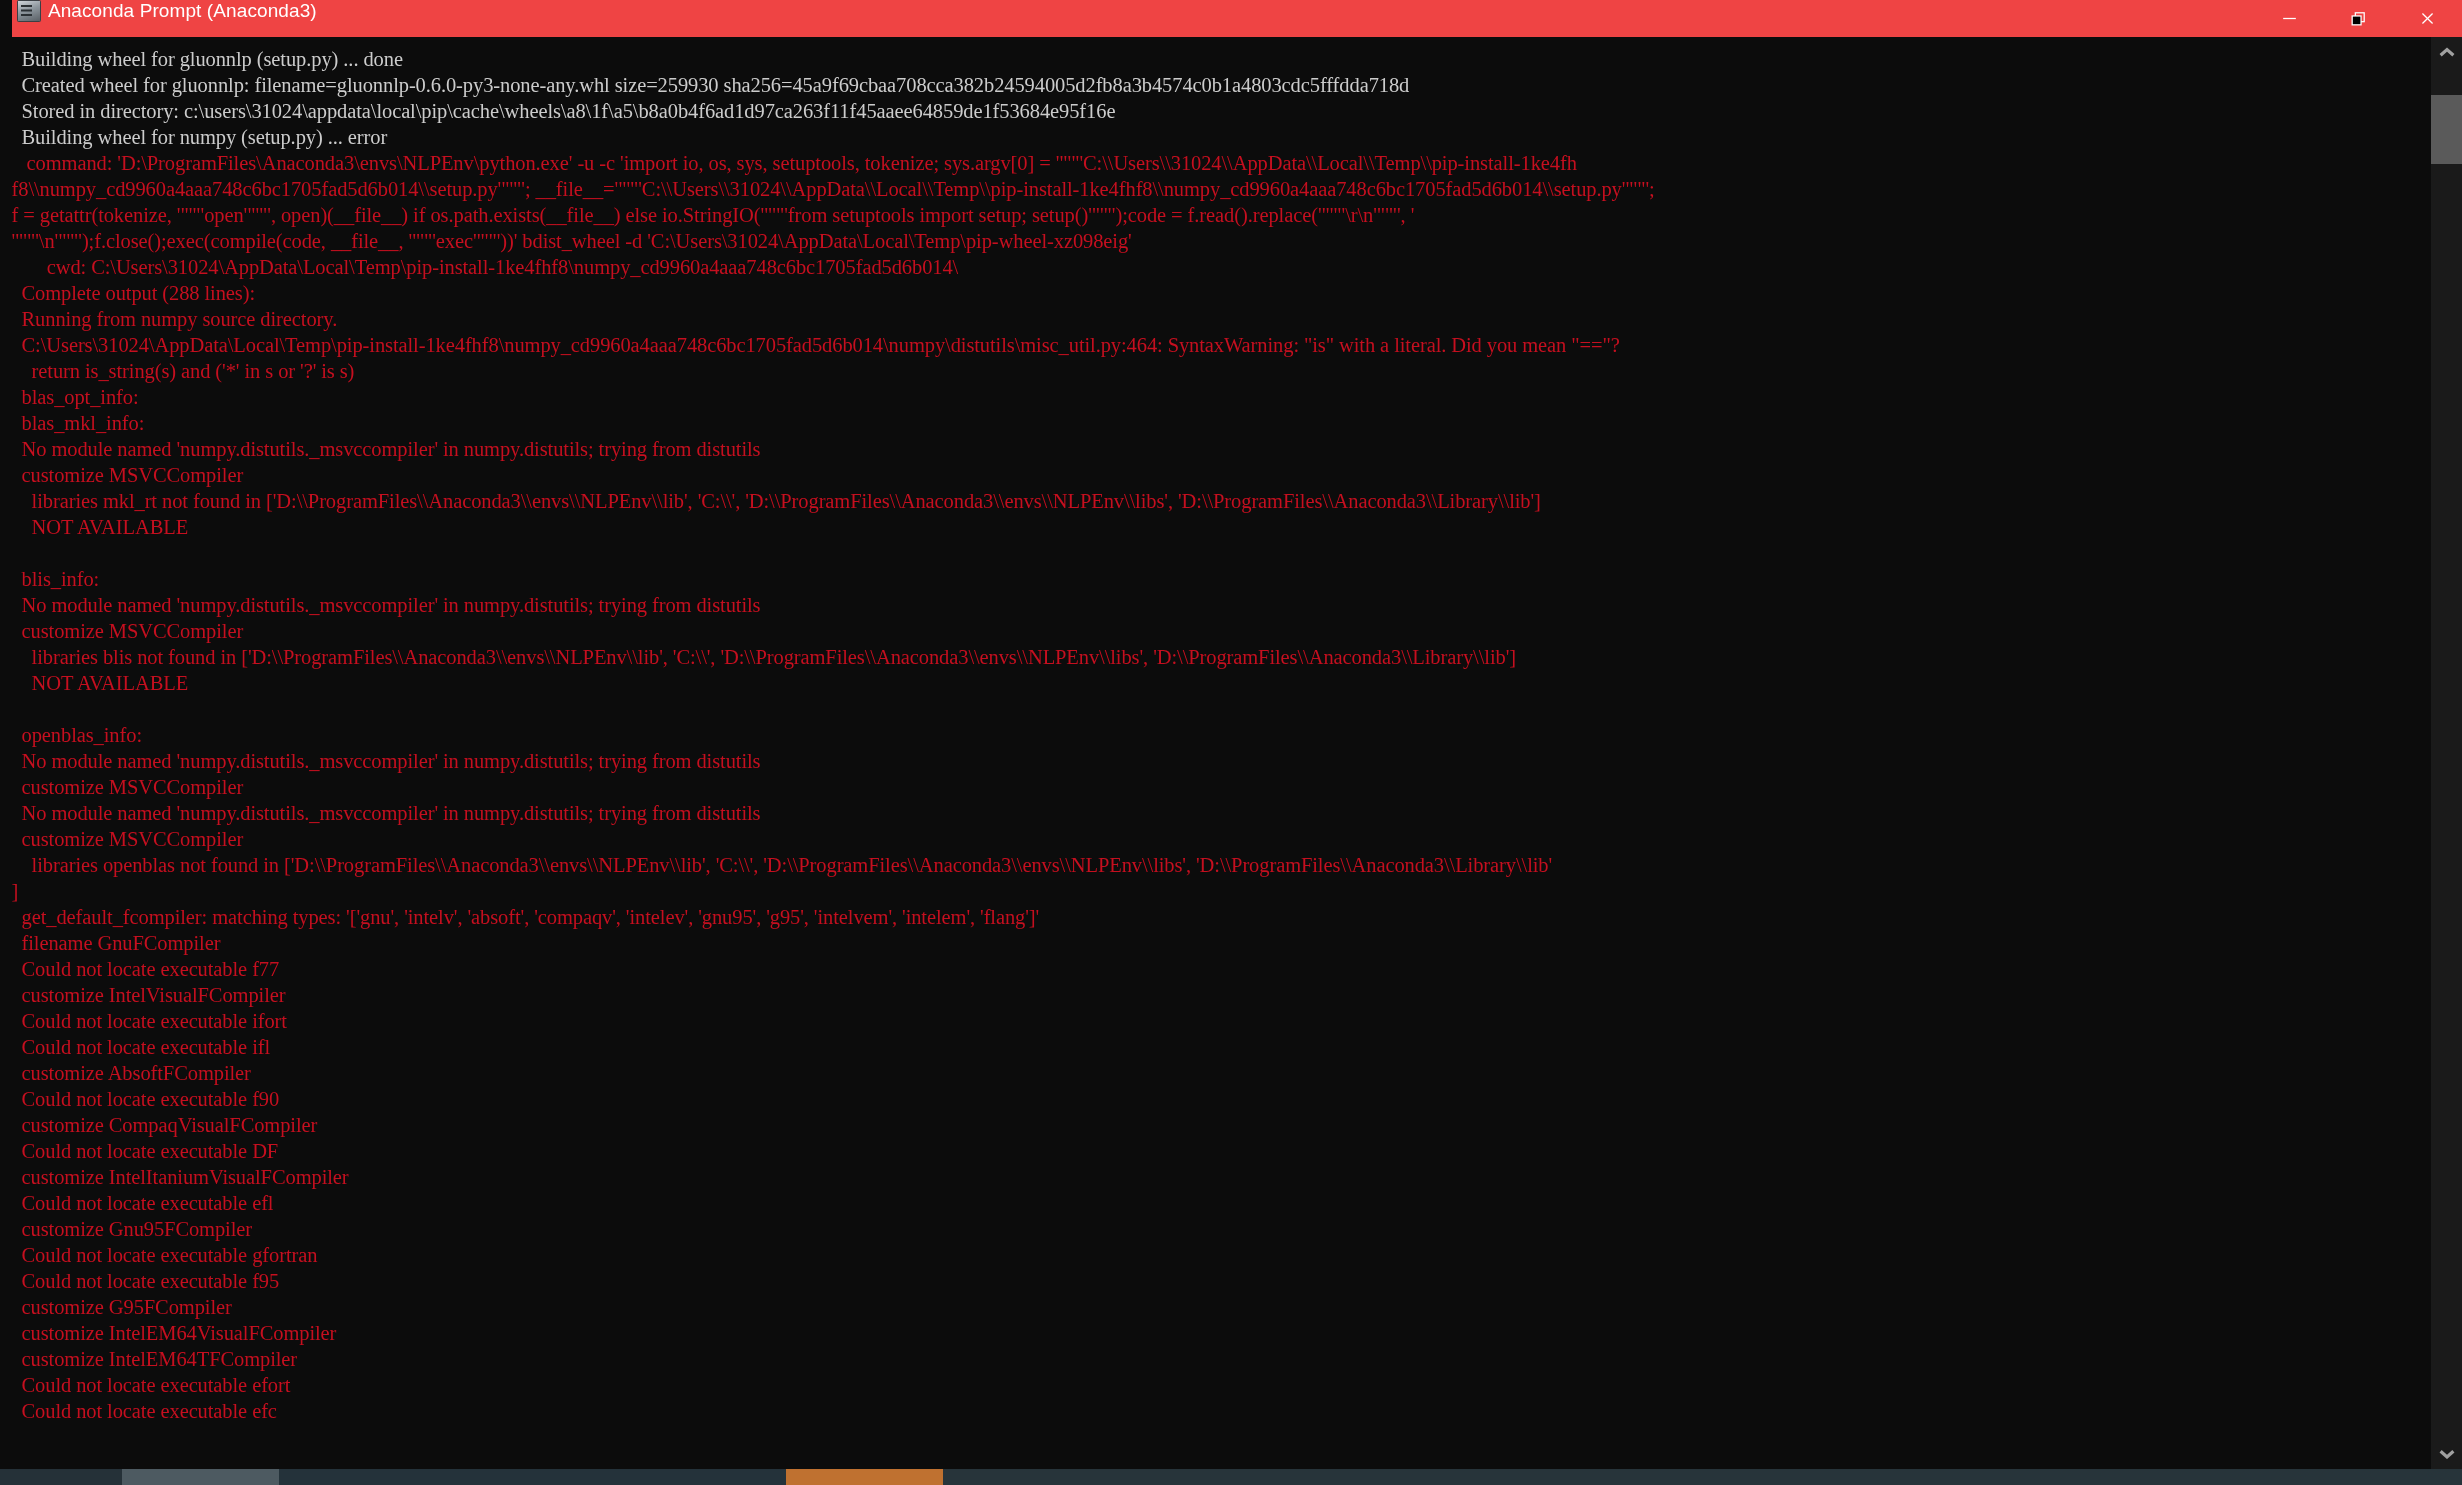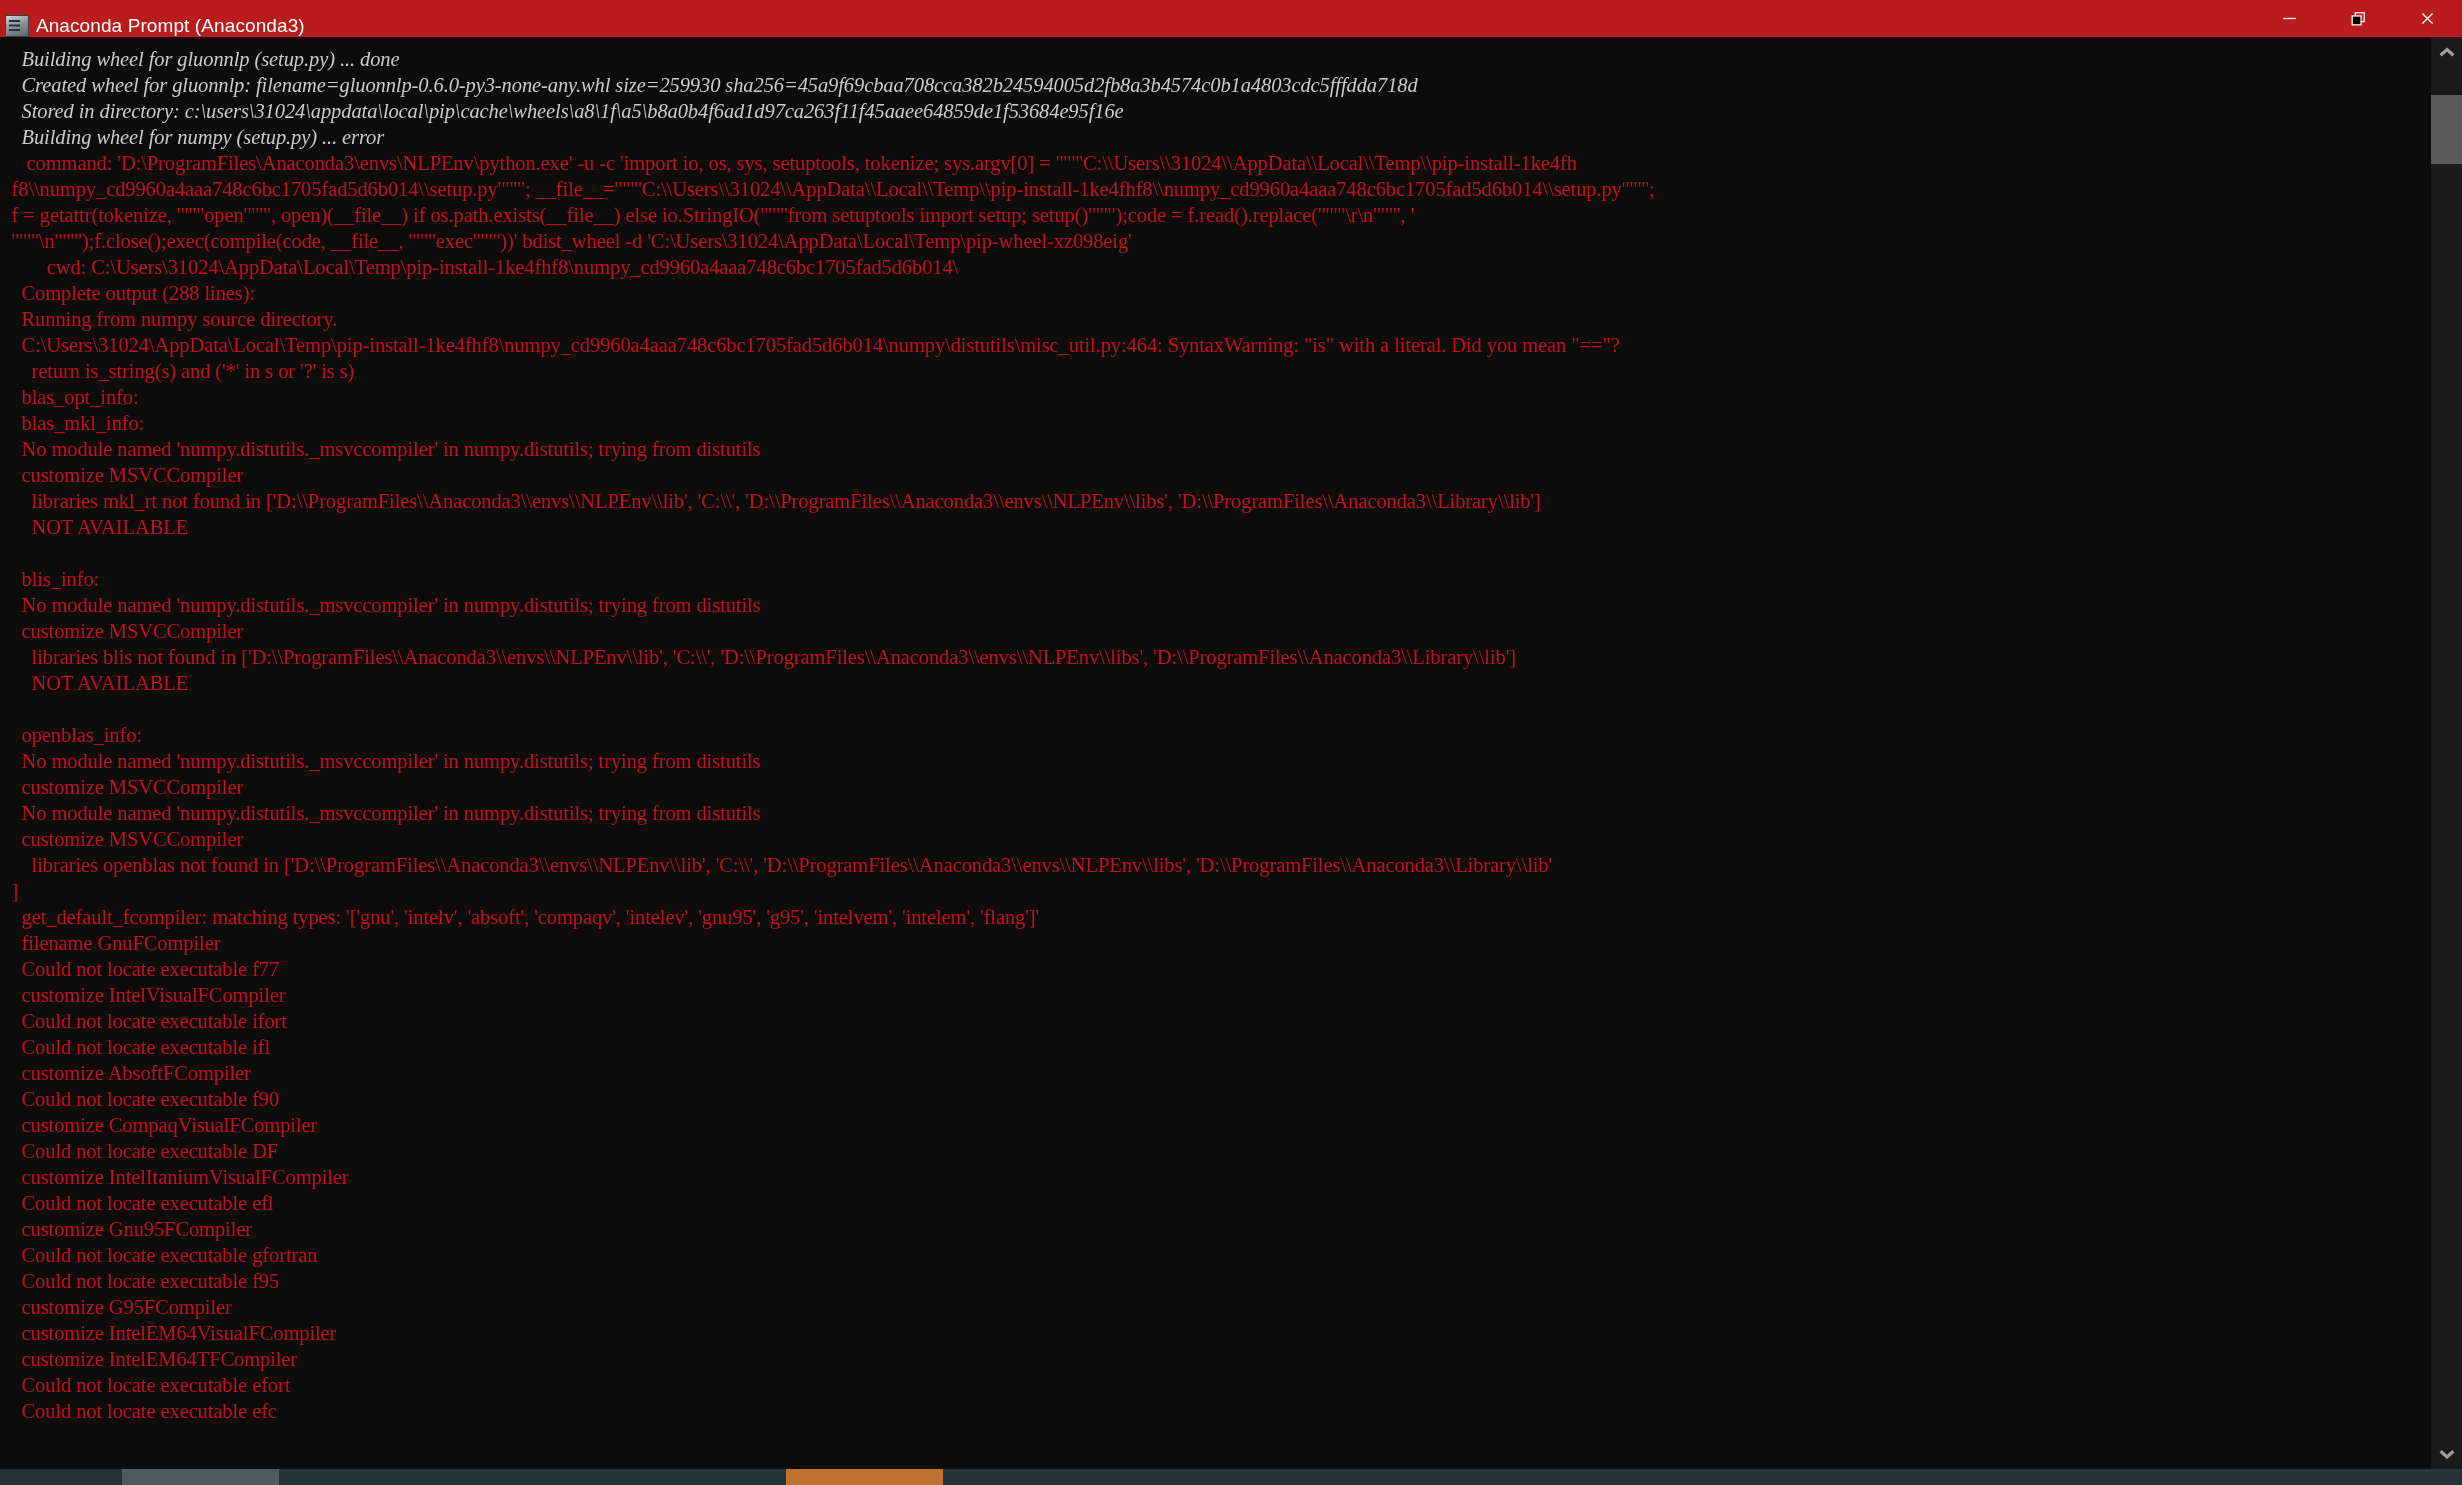--- a/index.html
+++ b/index.html
@@ -20,25 +20,26 @@
     width: 2462px;
     height: 1469px;
     background: #0c0c0c;
     display: flex;
     flex-direction: column;
   }
 
   
   #titlebar {
     height: 37px;
-    background: #b91c1c;
-    display: flex;
-    align-items: flex-end;
-    flex: 0 0 auto;
-    position: relative;
+    background: #ef4444;
+    display: flex;
+    align-items: flex-start;
+    flex: 0 0 auto;
+    position: relative;
+    margin-left: 12px;
   }
   #titlebar-icon {
     width: 24.4px;
     height: 22px;
     margin-left: 5.1px;
     margin-right: 6.4px;
     background: linear-gradient(160deg, #cfd4d9 0%, #8e979e 45%, #5a6066 100%);
     border: 1.3px solid #3a3f44;
     border-radius: 1.3px;
     box-sizing: border-box;
@@ -92,21 +93,21 @@
     font-family: "Liberation Serif", "DejaVu Serif", serif;
     font-size: 20.5px;
     line-height: 26px;
     height: 26px;
     white-space: pre;
     letter-spacing: -0.1px;
     padding-left: 11.5px;
     box-sizing: border-box;
     overflow: hidden;
   }
-  .c-white { color: #cccccc; font-style: italic; }
+  .c-white { color: #cccccc; }
   .c-red   { color: #c50f1f; }
 
   
   #scrollbar {
     width: 31px;
     flex: 0 0 auto;
     background: #1a1a1a;
     position: relative;
     display: flex;
     flex-direction: column;

